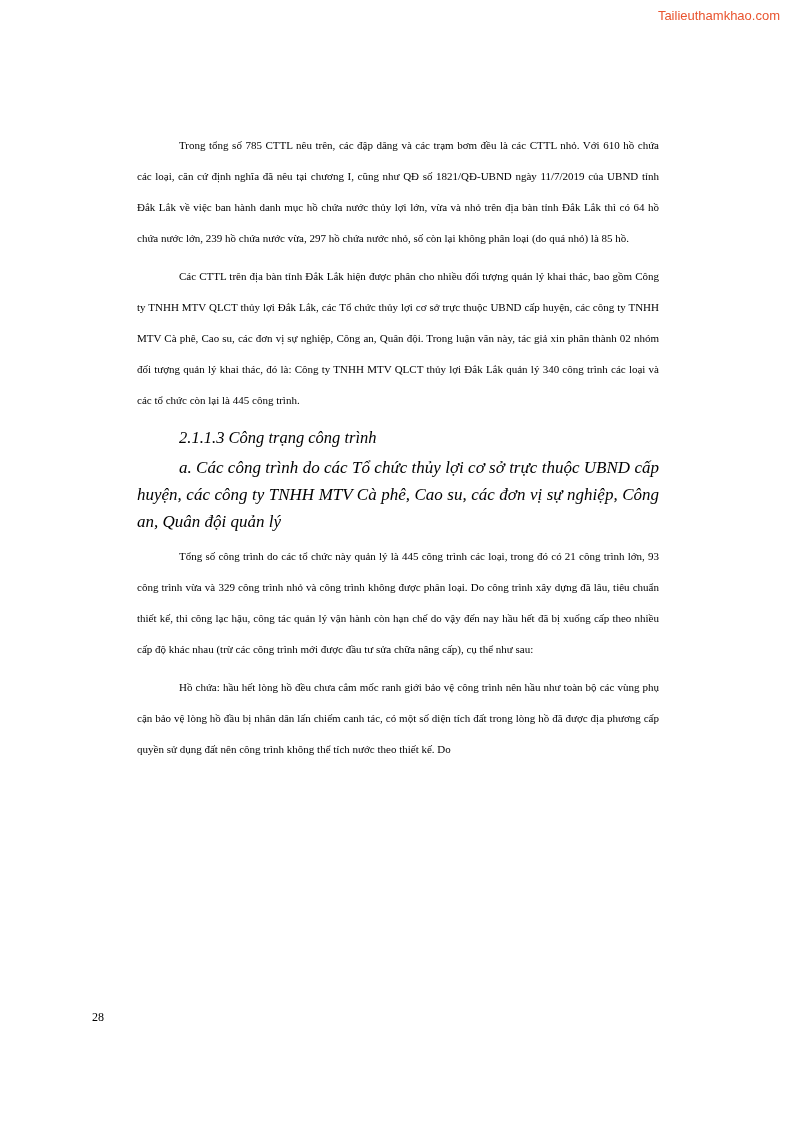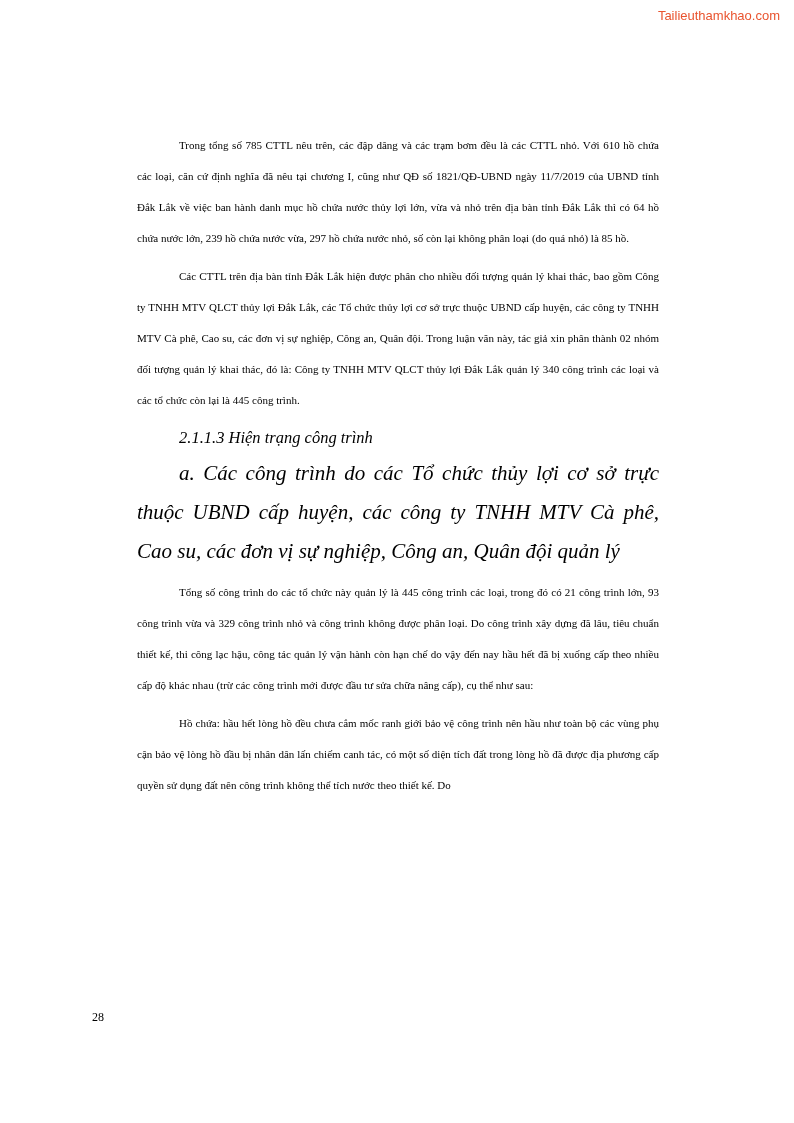--- a/index.html
+++ b/index.html
@@ -43,23 +43,23 @@
     margin-bottom: 7px;
   }
   .section-heading {
     font-size: 16.5px;
     font-style: italic;
     line-height: 29px;
     text-indent: 42px;
     margin-bottom: 2px;
   }
   .subsection-heading {
-    font-size: 21px;
+    font-size: 17px;
     font-style: italic;
-    line-height: 39px;
+    line-height: 27px;
     text-align: justify;
     text-indent: 42px;
     margin-bottom: 6px;
   }
   .page-number {
     position: absolute;
     top: 1010px;
     left: 92px;
     width: 694px;
     font-size: 12px;
@@ -73,21 +73,21 @@
 <div class="page">
 
   <div class="watermark">Tailieuthamkhao.com</div>
 
   <div class="content">
 
     <p class="body-para">Trong tổng số 785 CTTL nêu trên, các đập dâng và các trạm bơm đều là các CTTL nhỏ. Với 610 hồ chứa các loại, căn cứ định nghĩa đã nêu tại chương I, cũng như QĐ số 1821/QĐ-UBND ngày 11/7/2019 của UBND tỉnh Đắk Lắk về việc ban hành danh mục hồ chứa nước thủy lợi lớn, vừa và nhỏ trên địa bàn tỉnh Đắk Lắk thì có 64 hồ chứa nước lớn, 239 hồ chứa nước vừa, 297 hồ chứa nước nhỏ, số còn lại không phân loại (do quá nhỏ) là 85 hồ.</p>
 
     <p class="body-para">Các CTTL trên địa bàn tỉnh Đắk Lắk hiện được phân cho nhiều đối tượng quản lý khai thác, bao gồm Công ty TNHH MTV QLCT thủy lợi Đắk Lắk, các Tổ chức thủy lợi cơ sở trực thuộc UBND cấp huyện, các công ty TNHH MTV Cà phê, Cao su, các đơn vị sự nghiệp, Công an, Quân đội. Trong luận văn này, tác giả xin phân thành 02 nhóm đối tượng quản lý khai thác, đó là: Công ty TNHH MTV QLCT thủy lợi Đắk Lắk quản lý 340 công trình các loại và các tổ chức còn lại là 445 công trình.</p>
 
-    <p class="section-heading">2.1.1.3 Hiện trạng công trình</p>
+    <p class="section-heading">2.1.1.3 Công trạng công trình</p>
 
     <p class="subsection-heading">a. Các công trình do các Tổ chức thủy lợi cơ sở trực thuộc UBND cấp huyện, các công ty TNHH MTV Cà phê, Cao su, các đơn vị sự nghiệp, Công an, Quân đội quản lý</p>
 
     <p class="body-para">Tổng số công trình do các tổ chức này quản lý là 445 công trình các loại, trong đó có 21 công trình lớn, 93 công trình vừa và 329 công trình nhỏ và công trình không được phân loại. Do công trình xây dựng đã lâu, tiêu chuẩn thiết kế, thi công lạc hậu, công tác quản lý vận hành còn hạn chế do vậy đến nay hầu hết đã bị xuống cấp theo nhiều cấp độ khác nhau (trừ các công trình mới được đầu tư sửa chữa nâng cấp), cụ thể như sau:</p>
 
     <p class="body-para">Hồ chứa: hầu hết lòng hồ đều chưa cắm mốc ranh giới bảo vệ công trình nên hầu như toàn bộ các vùng phụ cận bảo vệ lòng hồ đầu bị nhân dân lấn chiếm canh tác, có một số diện tích đất trong lòng hồ đã được địa phương cấp quyền sử dụng đất nên công trình không thể tích nước theo thiết kế. Do</p>
 
   </div>
 
   <div class="page-number">28</div>

